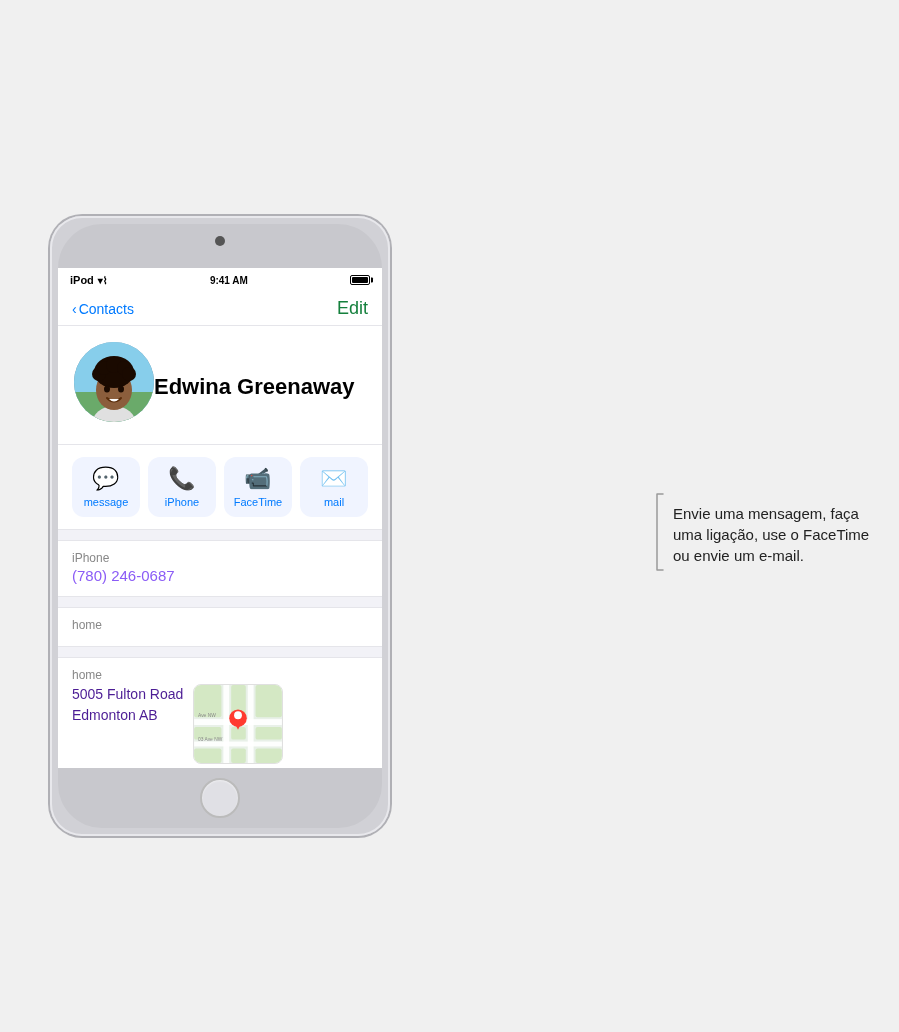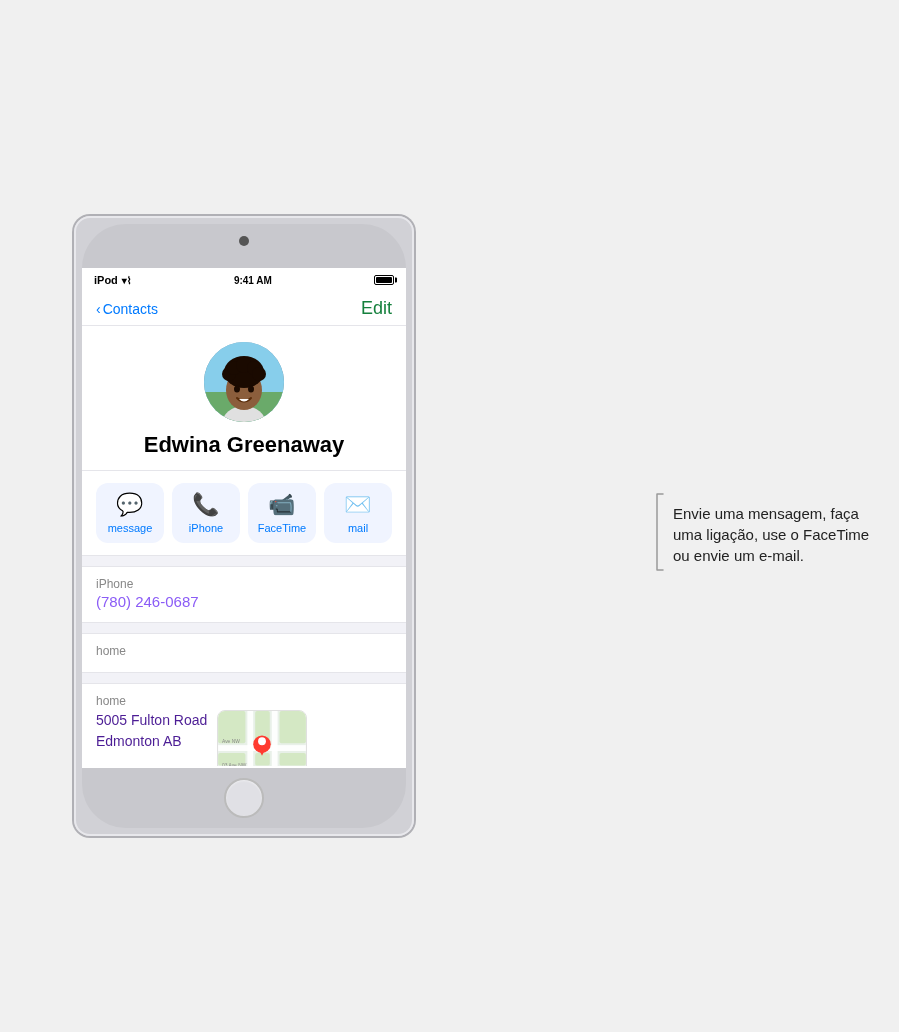--- a/index.html
+++ b/index.html
@@ -23,23 +23,23 @@
       min-height: 1032px;
       background: #f0f0f0;
       position: relative;
     }
 
     
     .device-shell {
       width: 340px;
       height: 620px;
       background: #d1d1d6;
-      border-radius: 16px;
+      border-radius: 32px;
       position: relative;
-      margin-left: 74px;
+      margin-left: 50px;
       margin-top: 20px;
       box-shadow: 0 0 0 2px #b0b0b5, inset 0 0 0 2px #e8e8ec;
       flex-shrink: 0;
     }
 
     .device-shell-inner {
       position: absolute;
       top: 8px; left: 8px; right: 8px; bottom: 8px;
       background: #c8c8cd;
       border-radius: 44px;
@@ -125,21 +125,20 @@
     
     .contact-content {
       background: #f2f2f7;
       height: calc(100% - 60px);
       overflow-y: auto;
     }
 
     .contact-header {
       background: #fff;
       display: flex;
-      flex-direction: column;
       align-items: center;
       padding: 16px 16px 12px;
       border-bottom: 1px solid #e5e5ea;
     }
 
     .contact-avatar {
       width: 80px;
       height: 80px;
       border-radius: 50%;
       overflow: hidden;

